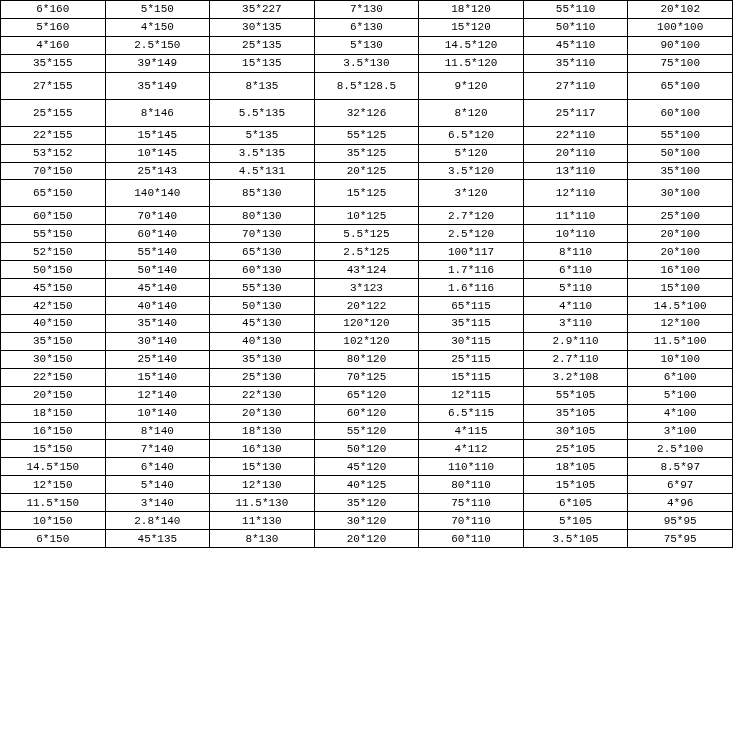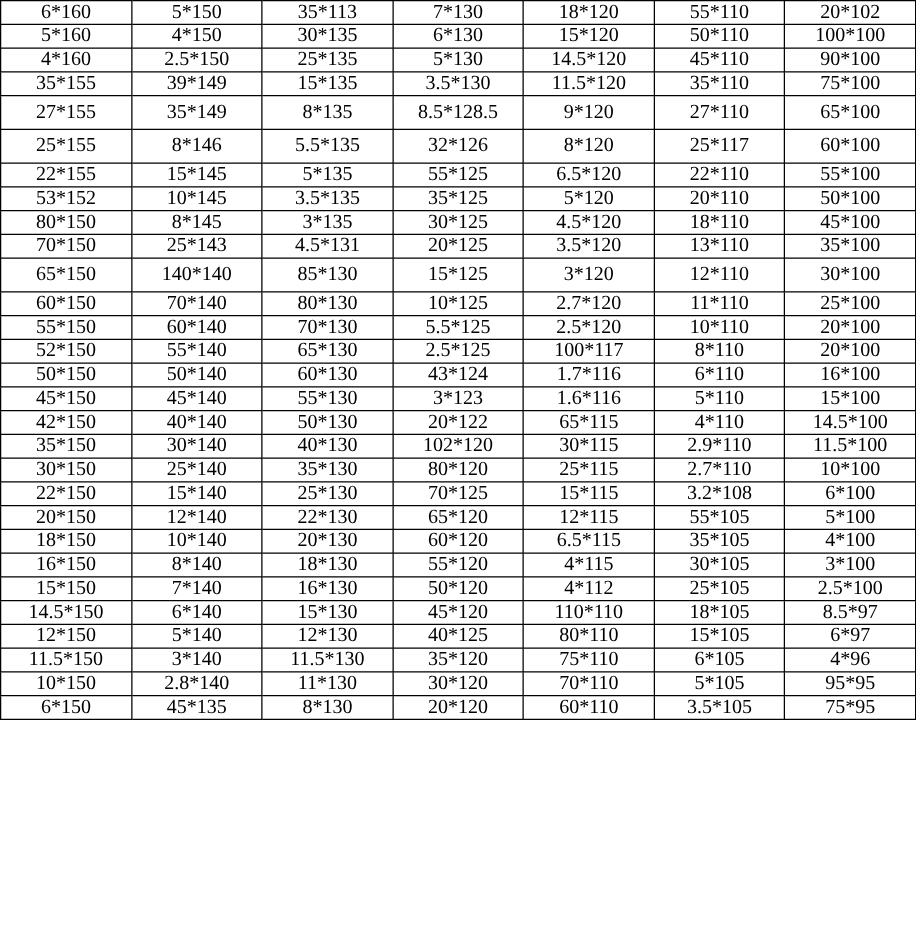--- a/index.html
+++ b/index.html
@@ -11,22 +11,22 @@
     width: 733px;
     height: 746px;
     background: #ffffff;
     overflow: hidden;
   }
   table.dim-table {
     border-collapse: collapse;
     table-layout: fixed;
     width: 733px;
     height: 548px;
-    font-family: Liberation Serif, serif;
-    font-size: 16px;
+    font-family: Liberation Mono, monospace;
+    font-size: 11px;
     color: #000000;
   }
   table.dim-table td {
     border: 1px solid #000000;
     text-align: center;
     vertical-align: middle;
     padding: 0;
     white-space: nowrap;
     overflow: hidden;
   }
@@ -36,21 +36,21 @@
 </style>
 </head>
 <body>
 
 <div class="page">
   <table class="dim-table">
     <tbody>
         <tr>
           <td>6*160</td>
           <td>5*150</td>
-          <td>35*113</td>
+          <td>35*227</td>
           <td>7*130</td>
           <td>18*120</td>
           <td>55*110</td>
           <td>20*102</td>
         </tr>
         <tr>
           <td>5*160</td>
           <td>4*150</td>
           <td>30*135</td>
           <td>6*130</td>
@@ -106,29 +106,20 @@
         <tr>
           <td>53*152</td>
           <td>10*145</td>
           <td>3.5*135</td>
           <td>35*125</td>
           <td>5*120</td>
           <td>20*110</td>
           <td>50*100</td>
         </tr>
         <tr>
-          <td>80*150</td>
-          <td>8*145</td>
-          <td>3*135</td>
-          <td>30*125</td>
-          <td>4.5*120</td>
-          <td>18*110</td>
-          <td>45*100</td>
-        </tr>
-        <tr>
           <td>70*150</td>
           <td>25*143</td>
           <td>4.5*131</td>
           <td>20*125</td>
           <td>3.5*120</td>
           <td>13*110</td>
           <td>35*100</td>
         </tr>
         <tr class="tall">
           <td>65*150</td>
@@ -187,20 +178,29 @@
         <tr>
           <td>42*150</td>
           <td>40*140</td>
           <td>50*130</td>
           <td>20*122</td>
           <td>65*115</td>
           <td>4*110</td>
           <td>14.5*100</td>
         </tr>
         <tr>
+          <td>40*150</td>
+          <td>35*140</td>
+          <td>45*130</td>
+          <td>120*120</td>
+          <td>35*115</td>
+          <td>3*110</td>
+          <td>12*100</td>
+        </tr>
+        <tr>
           <td>35*150</td>
           <td>30*140</td>
           <td>40*130</td>
           <td>102*120</td>
           <td>30*115</td>
           <td>2.9*110</td>
           <td>11.5*100</td>
         </tr>
         <tr>
           <td>30*150</td>

